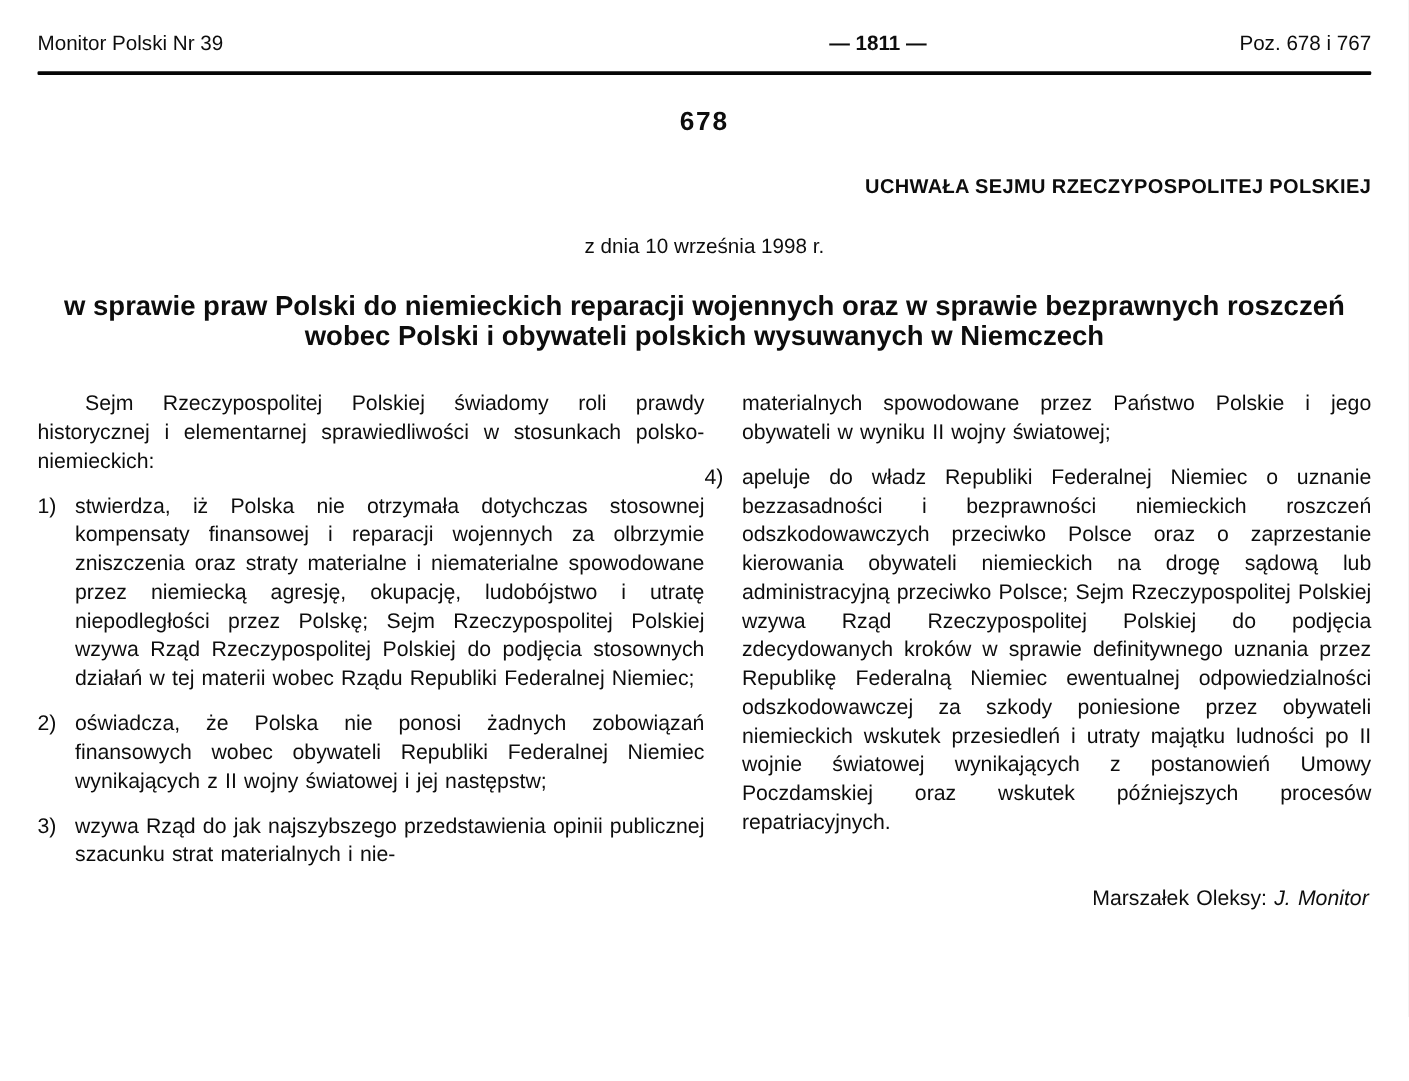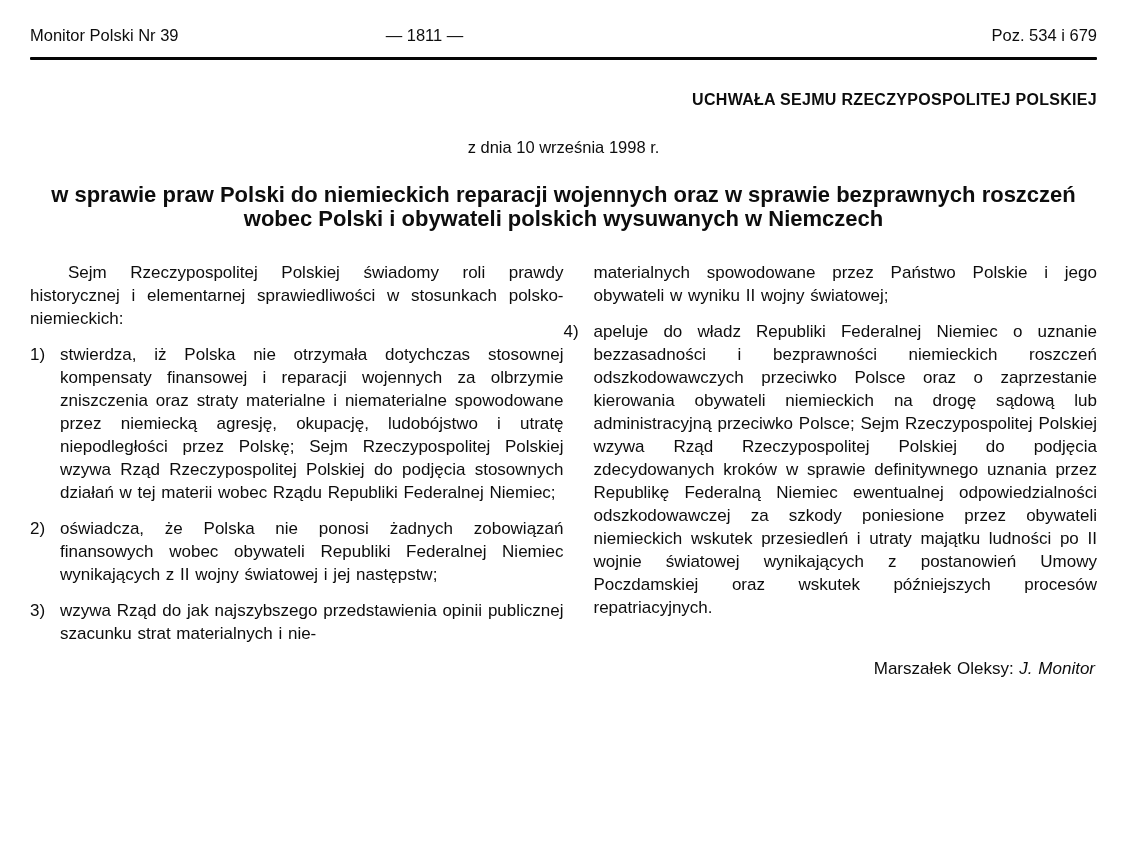--- a/index.html
+++ b/index.html
@@ -8,21 +8,21 @@
     background:#ffffff;color:#0d0d0d;
     font-family:"Liberation Sans","DejaVu Sans",sans-serif;
     box-sizing:border-box;
     padding:26px 30px 0 30px;
     margin:0 auto;
     position:relative;
     overflow:hidden;
   }
   .pg-header{display:flex;align-items:baseline;font-size:16.5px;line-height:1.2;}
   .pg-header .h-left{flex:1;text-align:left;}
-  .pg-header .h-center{flex:1;text-align:left;}
+  .pg-header .h-center{flex:1;text-align:right;font-weight:bold;}
   .pg-header .h-right{flex:1;text-align:right;}
   .rule{height:3.5px;background:#050505;margin-top:11px;border-radius:1px;}
   .act-number{text-align:center;font-weight:bold;font-size:21px;margin-top:26px;letter-spacing:1.5px;}
   .act-title{text-align:right;font-weight:bold;font-size:16px;letter-spacing:0.3px;margin:31px 0 0 0;}
   .act-date{text-align:center;font-size:16.5px;margin-top:29px;}
   .act-subject{
     text-align:center;font-weight:bold;font-size:22px;line-height:24px;
     margin:26px auto 0 auto;max-width:1045px;
   }
   .columns{display:flex;margin-top:30px;}
@@ -36,25 +36,26 @@
   .signature .name{font-style:italic;}
 </style>
 </head>
 <body>
 
 <div class="page">
 
   <header class="pg-header">
     <span class="h-left">Monitor Polski Nr 39</span>
     <span class="h-center">— 1811 —</span>
-    <span class="h-right">Poz. 534 i 679</span>
+    <span class="h-right">Poz. 678 i 767</span>
   </header>
 
   <div class="rule"></div>
 
+  <div class="act-number">678</div>
 
   <h1 class="act-title">UCHWAŁA SEJMU RZECZYPOSPOLITEJ POLSKIEJ</h1>
 
   <div class="act-date">z dnia 10 września 1998 r.</div>
 
   <h2 class="act-subject">w sprawie praw Polski do niemieckich reparacji wojennych oraz w sprawie bezprawnych roszczeń wobec Polski i obywateli polskich wysuwanych w Niemczech</h2>
 
   <div class="columns">
 
     <div class="col">

